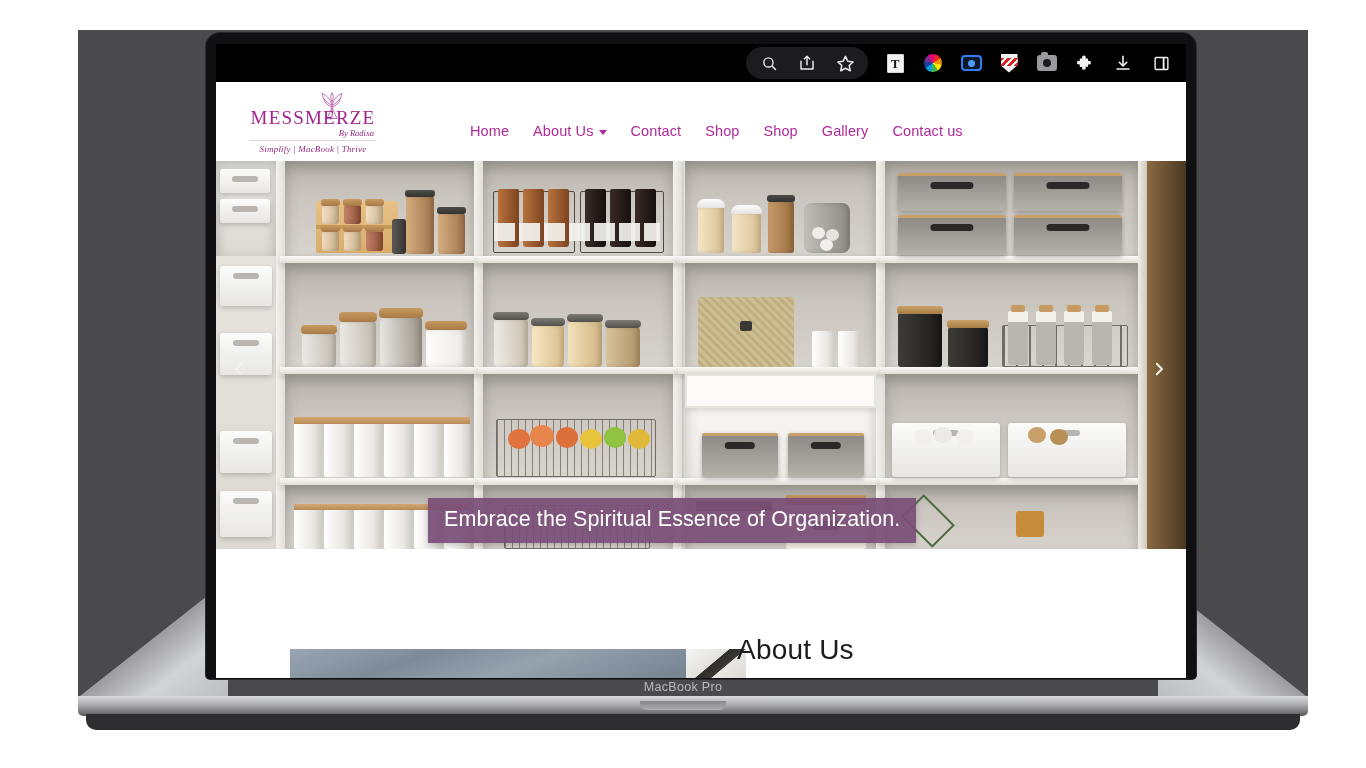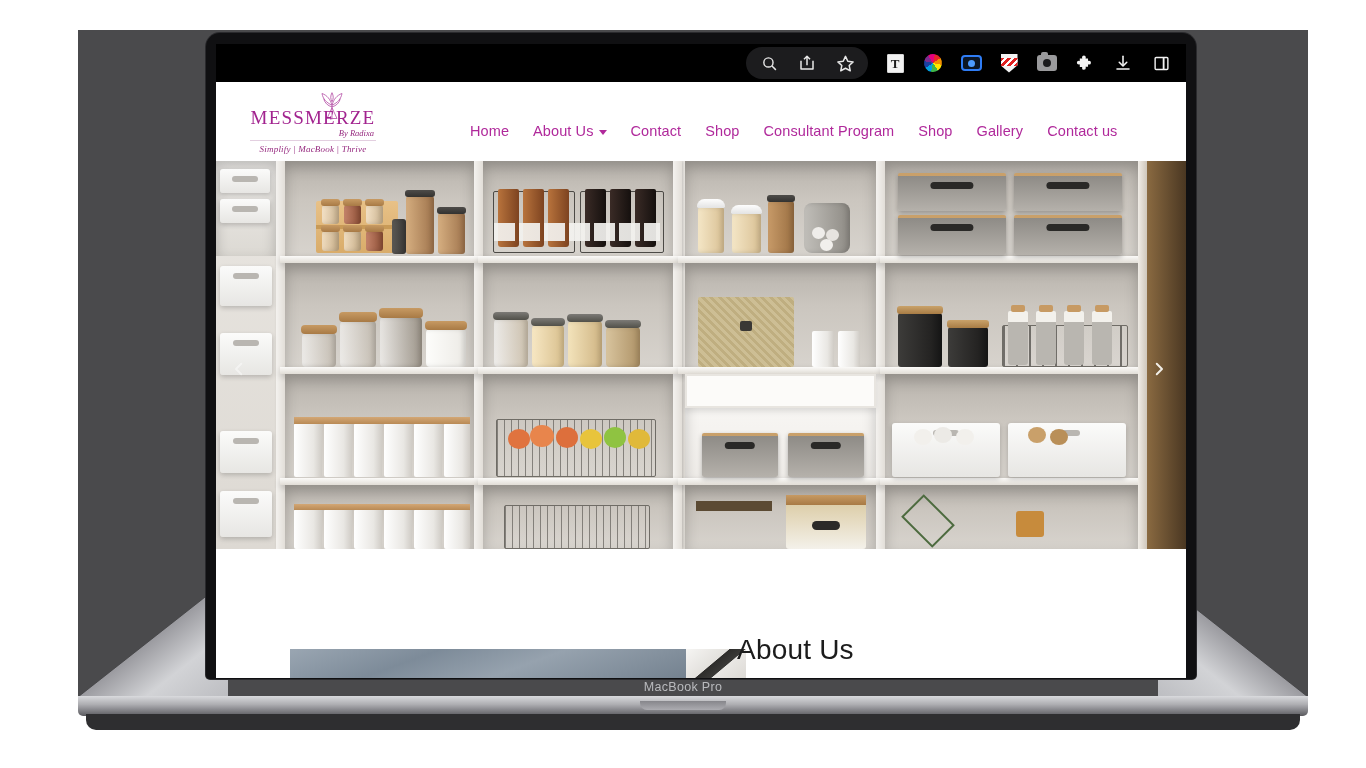--- a/index.html
+++ b/index.html
@@ -529,23 +529,20 @@
             <span>About Us</span>
             <i class="caret"></i>
           </a>
         <a href="#">
             <span>Contact</span>
           </a>
         <a href="#">
             <span>Shop</span>
           </a>
         <a href="#">
-            <span>Consultant Program</span>
-          </a>
-        <a href="#">
             <span>Shop</span>
           </a>
         <a href="#">
             <span>Gallery</span>
           </a>
         <a href="#">
             <span>Contact us</span>
           </a>
       </nav>
     </div>
@@ -761,20 +758,21 @@
         <svg width="18" height="18" viewBox="0 0 24 24" fill="none" stroke="#ffffff" stroke-opacity=".45" stroke-width="2.6" stroke-linecap="round" stroke-linejoin="round">
           <polyline points="15,5 8,12 15,19"></polyline>
         </svg>
       </div>
       <div class="hero-arrow next">
         <svg width="18" height="18" viewBox="0 0 24 24" fill="none" stroke="#f2efe8" stroke-width="2.6" stroke-linecap="round" stroke-linejoin="round">
           <polyline points="9,5 16,12 9,19"></polyline>
         </svg>
       </div>
 
+      <div class="hero-caption">Embrace the Spiritual Essence of Organization.</div>
     </div>
 
     <div class="about">
       <div class="about-img"></div>
       <div class="about-img-r"></div>
       <div class="about-title">About Us</div>
     </div>
 
   </div>
 

